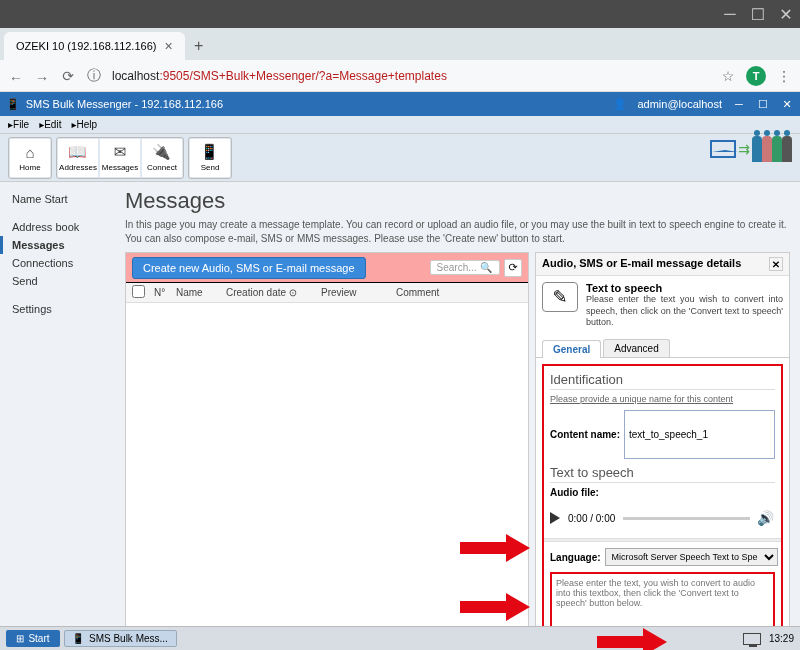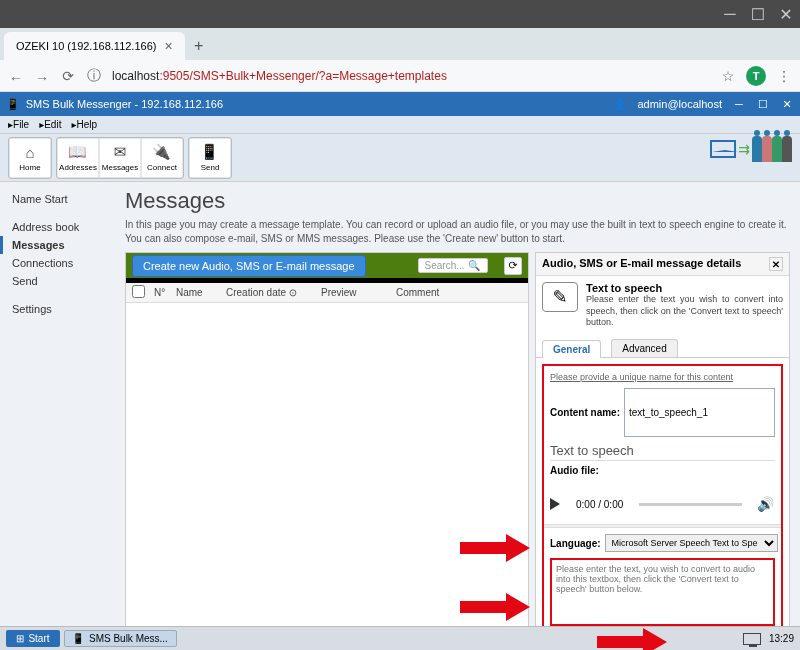--- a/index.html
+++ b/index.html
@@ -44,21 +44,21 @@
 .sidebar .si { padding: 3px 12px; color: #333; cursor: pointer; }
 .sidebar .si.active { font-weight: bold; border-left: 3px solid #2a6eb5; padding-left: 9px; }
 .sidebar .gap { height: 10px; }
 
 .content { flex: 1; padding: 6px 10px 0 10px; position: relative; }
 .content h1 { font-size: 22px; color: #444; font-weight: normal; margin-bottom: 4px; }
 .desc { font-size: 10px; color: #555; line-height: 1.4; margin-bottom: 6px; }
 
 .msg-area { display: flex; gap: 6px; }
 .msg-left { flex: 1; background: white; border: 1px solid #ccc; }
-.msg-toolbar { background: #4d7c0f; border-bottom: 5px solid #000000; height: 30px; display: flex; align-items: center; padding: 0 6px; gap: 16px; }
+.msg-toolbar { background: #fca5a5; border-bottom: 1px solid #000000; height: 30px; display: flex; align-items: center; padding: 0 6px; gap: 4px; }
 .btn-blue { background: #3a8adb; color: white; border: 1px solid #2a6eb5; font-size: 11px; padding: 4px 10px; border-radius: 3px; cursor: pointer; }
 .search-box { margin-left: auto; display: flex; align-items: center; border: 1px solid #ccc; background: white; padding: 1px 6px; font-size: 10px; gap: 4px; color: #999; border-radius: 2px; }
 .refresh { width: 18px; height: 18px; border: 1px solid #ccc; background: white; border-radius: 2px; display: flex; align-items: center; justify-content: center; font-size: 11px; }
 .table-head { background: #f5f5f5; border-bottom: 1px solid #ddd; height: 20px; display: flex; align-items: center; font-size: 10px; color: #444; }
 .table-head .th { padding: 0 6px; }
 .th-chk { width: 22px; }
 .th-no { width: 22px; }
 .th-name { width: 50px; }
 .th-date { width: 95px; }
 .th-prev { width: 75px; }
@@ -70,31 +70,31 @@
 .details { width: 255px; background: white; border: 1px solid #ccc; position: relative; font-size: 10px; }
 .details-title { background: #f5f5f5; border-bottom: 1px solid #ddd; padding: 4px 6px; font-weight: bold; font-size: 11px; display: flex; justify-content: space-between; }
 .details-title .x { border: 1px solid #ccc; width: 14px; height: 14px; display: flex; align-items: center; justify-content: center; font-size: 10px; }
 .tts-header { display: flex; padding: 6px; gap: 8px; }
 .pen-icon { width: 36px; height: 30px; border: 1px solid #888; border-radius: 4px; display: flex; align-items: center; justify-content: center; font-size: 18px; }
 .tts-header-text { flex: 1; }
 .tts-header-text .t { font-weight: bold; font-size: 11px; }
 .tts-header-text .d { font-size: 9px; color: #444; text-align: justify; line-height: 1.3; }
 
 .tabs { display: flex; border-bottom: 1px solid #ccc; margin-top: 4px; padding-left: 6px; }
-.tab { padding: 3px 10px; font-size: 10px; border: 1px solid #ccc; border-bottom: none; background: #f0f0f0; margin-right: 10px; border-radius: 3px 3px 0 0; }
+.tab { padding: 3px 10px; font-size: 10px; border: 1px solid #ccc; border-bottom: none; background: #f0f0f0; margin-right: 2px; border-radius: 3px 3px 0 0; }
 .tab.active { background: white; color: #2a6eb5; font-weight: bold; position: relative; top: 1px; }
 
 .panel { border: 2px solid #e30613; margin: 6px; padding: 6px; }
 .panel h3 { font-size: 13px; color: #555; font-weight: normal; border-bottom: 1px solid #ddd; padding-bottom: 2px; margin-bottom: 4px; }
 .panel .hint { font-size: 9px; color: #666; margin-bottom: 6px; text-decoration: underline; }
 .field-row { display: flex; align-items: center; gap: 4px; margin-bottom: 6px; font-size: 10px; }
 .field-row label { font-weight: bold; }
 .field-row input[type=text] { flex: 1; border: 1px solid #9ac; padding: 18px 4px; font-size: 10px; }
 .field-row select { flex: 1; border: 1px solid #aaa; padding: 2px; font-size: 9px; }
-.audio-player { display: flex; align-items: center; gap: 16px; margin: 20px 0 12px; text-align: center; }
+.audio-player { display: flex; align-items: center; gap: 8px; margin: 12px 0 12px; text-align: center; }
 .play { width: 0; height: 0; border-left: 10px solid #333; border-top: 6px solid transparent; border-bottom: 6px solid transparent; }
 .time { font-size: 10px; }
 .track { flex: 1; height: 3px; background: #ccc; }
 .vol { color: #bbb; font-size: 14px; }
 .sep { height: 4px; background: #eee; border-top: 1px solid #ddd; border-bottom: 1px solid #ddd; margin: 6px -6px; }
 .tts-textarea { width: 100%; border: 2px solid #e30613; padding: 4px; font-size: 9px; color: #888; height: 68px; resize: none; font-family: Arial; }
 .convert-btn { width: 100%; background: linear-gradient(#f8f8f8,#dcdcdc); border: 2px solid #e30613; padding: 4px; font-size: 11px; margin-top: 6px; cursor: pointer; text-align: right; }
 
 .details-footer { position: absolute; bottom: 6px; right: 8px; display: flex; gap: 6px; }
 .details-footer .btn-grey { padding: 5px 14px; }
@@ -256,20 +256,21 @@
           <div class="tts-header-text">
             <div class="t">Text to speech</div>
             <div class="d">Please enter the text you wish to convert into speech, then click on the 'Convert text to speech' button.</div>
           </div>
         </div>
         <div class="tabs">
           <div class="tab active">General</div>
           <div class="tab">Advanced</div>
         </div>
         <div class="panel">
+          <h3>Identification</h3>
           <div class="hint">Please provide a unique name for this content</div>
           <div class="field-row">
             <label>Content name:</label>
             <input type="text" value="text_to_speech_1" style="">
           </div>
           <h3>Text to speech</h3>
           <div style="font-weight:bold;font-size:10px">Audio file:</div>
           <div class="audio-player">
             <div class="play"></div>
             <span class="time">0:00 / 0:00</span>

